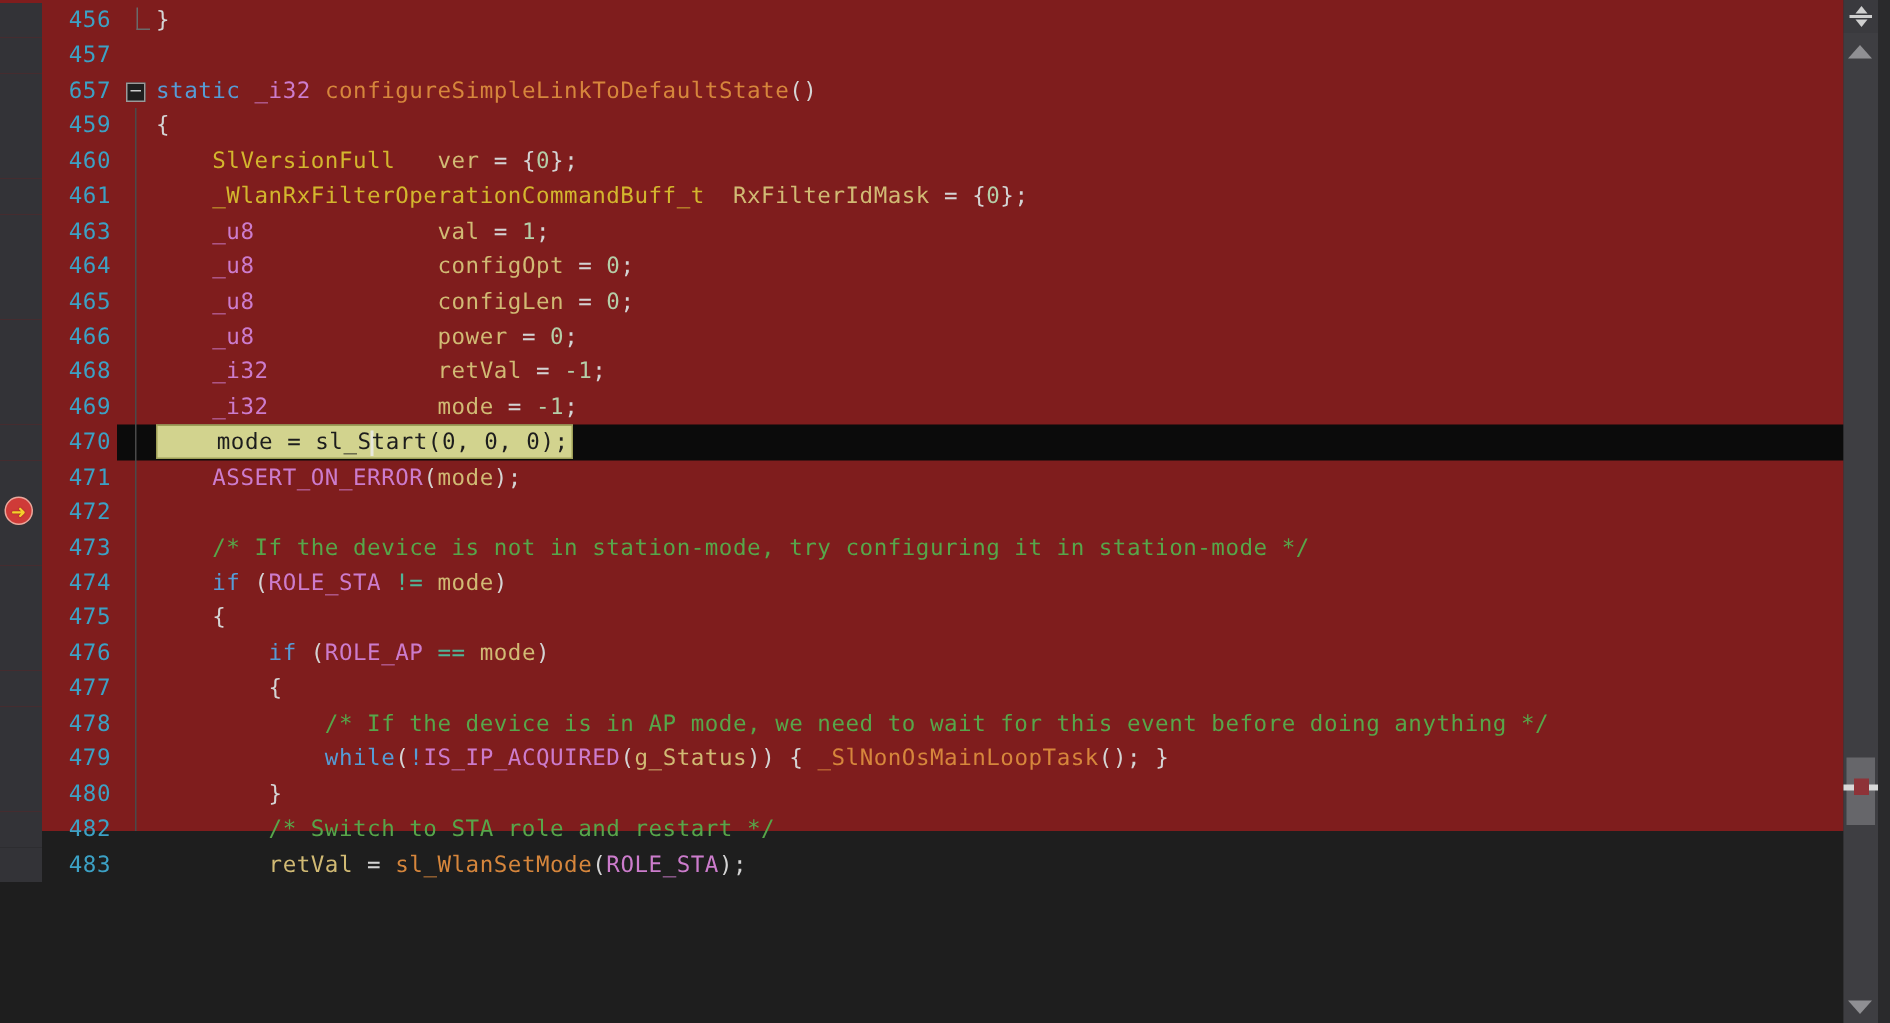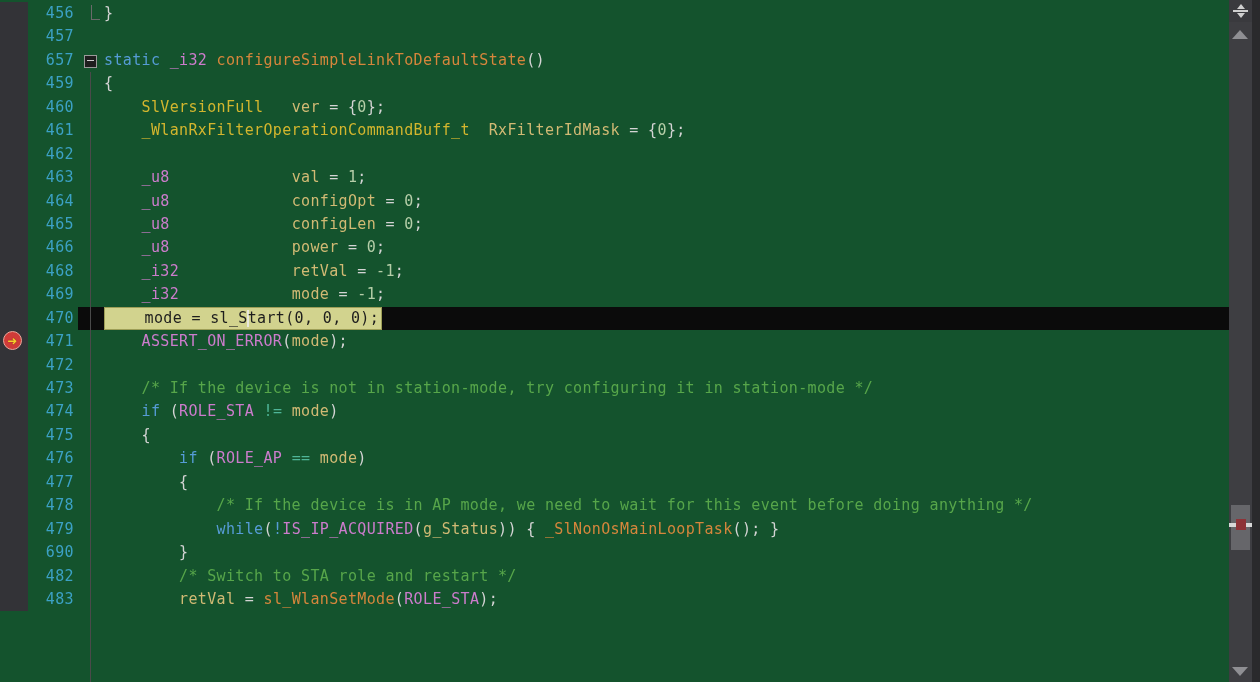--- a/index.html
+++ b/index.html
@@ -1,16 +1,16 @@
 <!DOCTYPE html>
 <html><head>
 <meta charset="utf-8">
 <style>
   html,body{margin:0;padding:0;background:#1e1e1e;width:1260px;height:682px;overflow:hidden;}
-  #editor{position:relative;width:1260px;height:682px;background:#14532d;
+  #editor{position:relative;width:1260px;height:554px;background:#7f1d1d;
           font-family:"DejaVu Sans Mono",monospace;font-size:15px;letter-spacing:.35px;}
   #code-rows{position:absolute;top:2px;left:0;right:0;}
   .row{display:flex;height:23.45px;line-height:23.45px;}
   .cell-margin{width:28px;background:#333337;flex:none;}
   .cell-num{width:46px;flex:none;text-align:right;padding-right:4px;color:#3ca1c5;user-select:none;}
   .cell-outline{width:26px;flex:none;}
   .cell-code{flex:1;white-space:pre;color:#d4d4d4;}
   .row.current .cell-outline,.row.current .cell-code{background:#0b0b0b;}
   .stmt{background:#d2d38e;border:1px solid #9d9e57;color:#1d1d1d;padding:1px 2px 2px 2px;}
   .caret{display:inline-block;width:0;border-left:2px solid rgba(235,235,235,.85);height:17px;vertical-align:middle;margin:0 -1px;}
@@ -81,80 +81,74 @@
         <div class="cell-code"><span style="color: rgb(212, 212, 212);">    </span><span style="color: rgb(211, 182, 46);">SlVersionFull</span><span style="color: rgb(212, 212, 212);">   </span><span style="color: rgb(209, 186, 116);">ver</span><span style="color: rgb(212, 212, 212);"> = {</span><span style="color: rgb(181, 206, 168);">0</span><span style="color: rgb(212, 212, 212);">};</span></div>
       </div>
       <div class="row">
         <div class="cell-margin"></div>
         <div class="cell-num">461</div>
         <div class="cell-outline"></div>
         <div class="cell-code"><span style="color: rgb(212, 212, 212);">    </span><span style="color: rgb(211, 182, 46);">_WlanRxFilterOperationCommandBuff_t</span><span style="color: rgb(212, 212, 212);">  </span><span style="color: rgb(209, 186, 116);">RxFilterIdMask</span><span style="color: rgb(212, 212, 212);"> = {</span><span style="color: rgb(181, 206, 168);">0</span><span style="color: rgb(212, 212, 212);">};</span></div>
       </div>
       <div class="row">
         <div class="cell-margin"></div>
-        <div class="cell-num">462</div>
+        <div class="cell-num">463</div>
+        <div class="cell-outline"></div>
+        <div class="cell-code"><span style="color: rgb(212, 212, 212);">    </span><span style="color: rgb(204, 124, 204);">_u8</span><span style="color: rgb(212, 212, 212);">             </span><span style="color: rgb(209, 186, 116);">val</span><span style="color: rgb(212, 212, 212);"> = </span><span style="color: rgb(181, 206, 168);">1</span><span style="color: rgb(212, 212, 212);">;</span></div>
+      </div>
+      <div class="row">
+        <div class="cell-margin"></div>
+        <div class="cell-num">464</div>
+        <div class="cell-outline"></div>
+        <div class="cell-code"><span style="color: rgb(212, 212, 212);">    </span><span style="color: rgb(204, 124, 204);">_u8</span><span style="color: rgb(212, 212, 212);">             </span><span style="color: rgb(209, 186, 116);">configOpt</span><span style="color: rgb(212, 212, 212);"> = </span><span style="color: rgb(181, 206, 168);">0</span><span style="color: rgb(212, 212, 212);">;</span></div>
+      </div>
+      <div class="row">
+        <div class="cell-margin"></div>
+        <div class="cell-num">465</div>
+        <div class="cell-outline"></div>
+        <div class="cell-code"><span style="color: rgb(212, 212, 212);">    </span><span style="color: rgb(204, 124, 204);">_u8</span><span style="color: rgb(212, 212, 212);">             </span><span style="color: rgb(209, 186, 116);">configLen</span><span style="color: rgb(212, 212, 212);"> = </span><span style="color: rgb(181, 206, 168);">0</span><span style="color: rgb(212, 212, 212);">;</span></div>
+      </div>
+      <div class="row">
+        <div class="cell-margin"></div>
+        <div class="cell-num">466</div>
+        <div class="cell-outline"></div>
+        <div class="cell-code"><span style="color: rgb(212, 212, 212);">    </span><span style="color: rgb(204, 124, 204);">_u8</span><span style="color: rgb(212, 212, 212);">             </span><span style="color: rgb(209, 186, 116);">power</span><span style="color: rgb(212, 212, 212);"> = </span><span style="color: rgb(181, 206, 168);">0</span><span style="color: rgb(212, 212, 212);">;</span></div>
+      </div>
+      <div class="row">
+        <div class="cell-margin"></div>
+        <div class="cell-num">468</div>
+        <div class="cell-outline"></div>
+        <div class="cell-code"><span style="color: rgb(212, 212, 212);">    </span><span style="color: rgb(204, 124, 204);">_i32</span><span style="color: rgb(212, 212, 212);">            </span><span style="color: rgb(209, 186, 116);">retVal</span><span style="color: rgb(212, 212, 212);"> = </span><span style="color: rgb(181, 206, 168);">-1</span><span style="color: rgb(212, 212, 212);">;</span></div>
+      </div>
+      <div class="row">
+        <div class="cell-margin"></div>
+        <div class="cell-num">469</div>
+        <div class="cell-outline"></div>
+        <div class="cell-code"><span style="color: rgb(212, 212, 212);">    </span><span style="color: rgb(204, 124, 204);">_i32</span><span style="color: rgb(212, 212, 212);">            </span><span style="color: rgb(209, 186, 116);">mode</span><span style="color: rgb(212, 212, 212);"> = </span><span style="color: rgb(181, 206, 168);">-1</span><span style="color: rgb(212, 212, 212);">;</span></div>
+      </div>
+      <div class="row current">
+        <div class="cell-margin"></div>
+        <div class="cell-num">470</div>
+        <div class="cell-outline"></div>
+        <div class="cell-code"><span class="stmt"><span style="color: rgb(29, 29, 29);">    mode = sl_S</span><span class="caret"></span><span style="color: rgb(29, 29, 29);">tart(0, 0, 0);</span></span></div>
+      </div>
+      <div class="row">
+        <div class="cell-margin"></div>
+        <div class="cell-num">471</div>
+        <div class="cell-outline"></div>
+        <div class="cell-code"><span style="color: rgb(212, 212, 212);">    </span><span style="color: rgb(204, 124, 204);">ASSERT_ON_ERROR</span><span style="color: rgb(212, 212, 212);">(</span><span style="color: rgb(209, 186, 116);">mode</span><span style="color: rgb(212, 212, 212);">);</span></div>
+      </div>
+      <div class="row">
+        <div class="cell-margin"></div>
+        <div class="cell-num">472</div>
         <div class="cell-outline"></div>
         <div class="cell-code"></div>
       </div>
       <div class="row">
         <div class="cell-margin"></div>
-        <div class="cell-num">463</div>
-        <div class="cell-outline"></div>
-        <div class="cell-code"><span style="color: rgb(212, 212, 212);">    </span><span style="color: rgb(204, 124, 204);">_u8</span><span style="color: rgb(212, 212, 212);">             </span><span style="color: rgb(209, 186, 116);">val</span><span style="color: rgb(212, 212, 212);"> = </span><span style="color: rgb(181, 206, 168);">1</span><span style="color: rgb(212, 212, 212);">;</span></div>
-      </div>
-      <div class="row">
-        <div class="cell-margin"></div>
-        <div class="cell-num">464</div>
-        <div class="cell-outline"></div>
-        <div class="cell-code"><span style="color: rgb(212, 212, 212);">    </span><span style="color: rgb(204, 124, 204);">_u8</span><span style="color: rgb(212, 212, 212);">             </span><span style="color: rgb(209, 186, 116);">configOpt</span><span style="color: rgb(212, 212, 212);"> = </span><span style="color: rgb(181, 206, 168);">0</span><span style="color: rgb(212, 212, 212);">;</span></div>
-      </div>
-      <div class="row">
-        <div class="cell-margin"></div>
-        <div class="cell-num">465</div>
-        <div class="cell-outline"></div>
-        <div class="cell-code"><span style="color: rgb(212, 212, 212);">    </span><span style="color: rgb(204, 124, 204);">_u8</span><span style="color: rgb(212, 212, 212);">             </span><span style="color: rgb(209, 186, 116);">configLen</span><span style="color: rgb(212, 212, 212);"> = </span><span style="color: rgb(181, 206, 168);">0</span><span style="color: rgb(212, 212, 212);">;</span></div>
-      </div>
-      <div class="row">
-        <div class="cell-margin"></div>
-        <div class="cell-num">466</div>
-        <div class="cell-outline"></div>
-        <div class="cell-code"><span style="color: rgb(212, 212, 212);">    </span><span style="color: rgb(204, 124, 204);">_u8</span><span style="color: rgb(212, 212, 212);">             </span><span style="color: rgb(209, 186, 116);">power</span><span style="color: rgb(212, 212, 212);"> = </span><span style="color: rgb(181, 206, 168);">0</span><span style="color: rgb(212, 212, 212);">;</span></div>
-      </div>
-      <div class="row">
-        <div class="cell-margin"></div>
-        <div class="cell-num">468</div>
-        <div class="cell-outline"></div>
-        <div class="cell-code"><span style="color: rgb(212, 212, 212);">    </span><span style="color: rgb(204, 124, 204);">_i32</span><span style="color: rgb(212, 212, 212);">            </span><span style="color: rgb(209, 186, 116);">retVal</span><span style="color: rgb(212, 212, 212);"> = </span><span style="color: rgb(181, 206, 168);">-1</span><span style="color: rgb(212, 212, 212);">;</span></div>
-      </div>
-      <div class="row">
-        <div class="cell-margin"></div>
-        <div class="cell-num">469</div>
-        <div class="cell-outline"></div>
-        <div class="cell-code"><span style="color: rgb(212, 212, 212);">    </span><span style="color: rgb(204, 124, 204);">_i32</span><span style="color: rgb(212, 212, 212);">            </span><span style="color: rgb(209, 186, 116);">mode</span><span style="color: rgb(212, 212, 212);"> = </span><span style="color: rgb(181, 206, 168);">-1</span><span style="color: rgb(212, 212, 212);">;</span></div>
-      </div>
-      <div class="row current">
-        <div class="cell-margin"></div>
-        <div class="cell-num">470</div>
-        <div class="cell-outline"></div>
-        <div class="cell-code"><span class="stmt"><span style="color: rgb(29, 29, 29);">    mode = sl_S</span><span class="caret"></span><span style="color: rgb(29, 29, 29);">tart(0, 0, 0);</span></span></div>
-      </div>
-      <div class="row">
-        <div class="cell-margin"></div>
-        <div class="cell-num">471</div>
-        <div class="cell-outline"></div>
-        <div class="cell-code"><span style="color: rgb(212, 212, 212);">    </span><span style="color: rgb(204, 124, 204);">ASSERT_ON_ERROR</span><span style="color: rgb(212, 212, 212);">(</span><span style="color: rgb(209, 186, 116);">mode</span><span style="color: rgb(212, 212, 212);">);</span></div>
-      </div>
-      <div class="row">
-        <div class="cell-margin"></div>
-        <div class="cell-num">472</div>
-        <div class="cell-outline"></div>
-        <div class="cell-code"></div>
-      </div>
-      <div class="row">
-        <div class="cell-margin"></div>
         <div class="cell-num">473</div>
         <div class="cell-outline"></div>
         <div class="cell-code"><span style="color: rgb(212, 212, 212);">    </span><span style="color: rgb(87, 166, 74);">/* If the device is not in station-mode, try configuring it in station-mode */</span></div>
       </div>
       <div class="row">
         <div class="cell-margin"></div>
         <div class="cell-num">474</div>
         <div class="cell-outline"></div>
         <div class="cell-code"><span style="color: rgb(212, 212, 212);">    </span><span style="color: rgb(86, 156, 214);">if</span><span style="color: rgb(212, 212, 212);"> (</span><span style="color: rgb(204, 124, 204);">ROLE_STA</span><span style="color: rgb(212, 212, 212);"> </span><span style="color: rgb(79, 181, 152);">!=</span><span style="color: rgb(212, 212, 212);"> </span><span style="color: rgb(209, 186, 116);">mode</span><span style="color: rgb(212, 212, 212);">)</span></div>
       </div>
@@ -183,21 +177,21 @@
         <div class="cell-code"><span style="color: rgb(212, 212, 212);">            </span><span style="color: rgb(87, 166, 74);">/* If the device is in AP mode, we need to wait for this event before doing anything */</span></div>
       </div>
       <div class="row">
         <div class="cell-margin"></div>
         <div class="cell-num">479</div>
         <div class="cell-outline"></div>
         <div class="cell-code"><span style="color: rgb(212, 212, 212);">            </span><span style="color: rgb(86, 156, 214);">while</span><span style="color: rgb(212, 212, 212);">(</span><span style="color: rgb(86, 156, 214);">!</span><span style="color: rgb(204, 124, 204);">IS_IP_ACQUIRED</span><span style="color: rgb(212, 212, 212);">(</span><span style="color: rgb(209, 186, 116);">g_Status</span><span style="color: rgb(212, 212, 212);">)) { </span><span style="color: rgb(214, 134, 60);">_SlNonOsMainLoopTask</span><span style="color: rgb(212, 212, 212);">(); }</span></div>
       </div>
       <div class="row">
         <div class="cell-margin"></div>
-        <div class="cell-num">690</div>
+        <div class="cell-num">480</div>
         <div class="cell-outline"></div>
         <div class="cell-code"><span style="color: rgb(212, 212, 212);">        }</span></div>
       </div>
       <div class="row">
         <div class="cell-margin"></div>
         <div class="cell-num">482</div>
         <div class="cell-outline"></div>
         <div class="cell-code"><span style="color: rgb(212, 212, 212);">        </span><span style="color: rgb(87, 166, 74);">/* Switch to STA role and restart */</span></div>
       </div>
       <div class="row">

